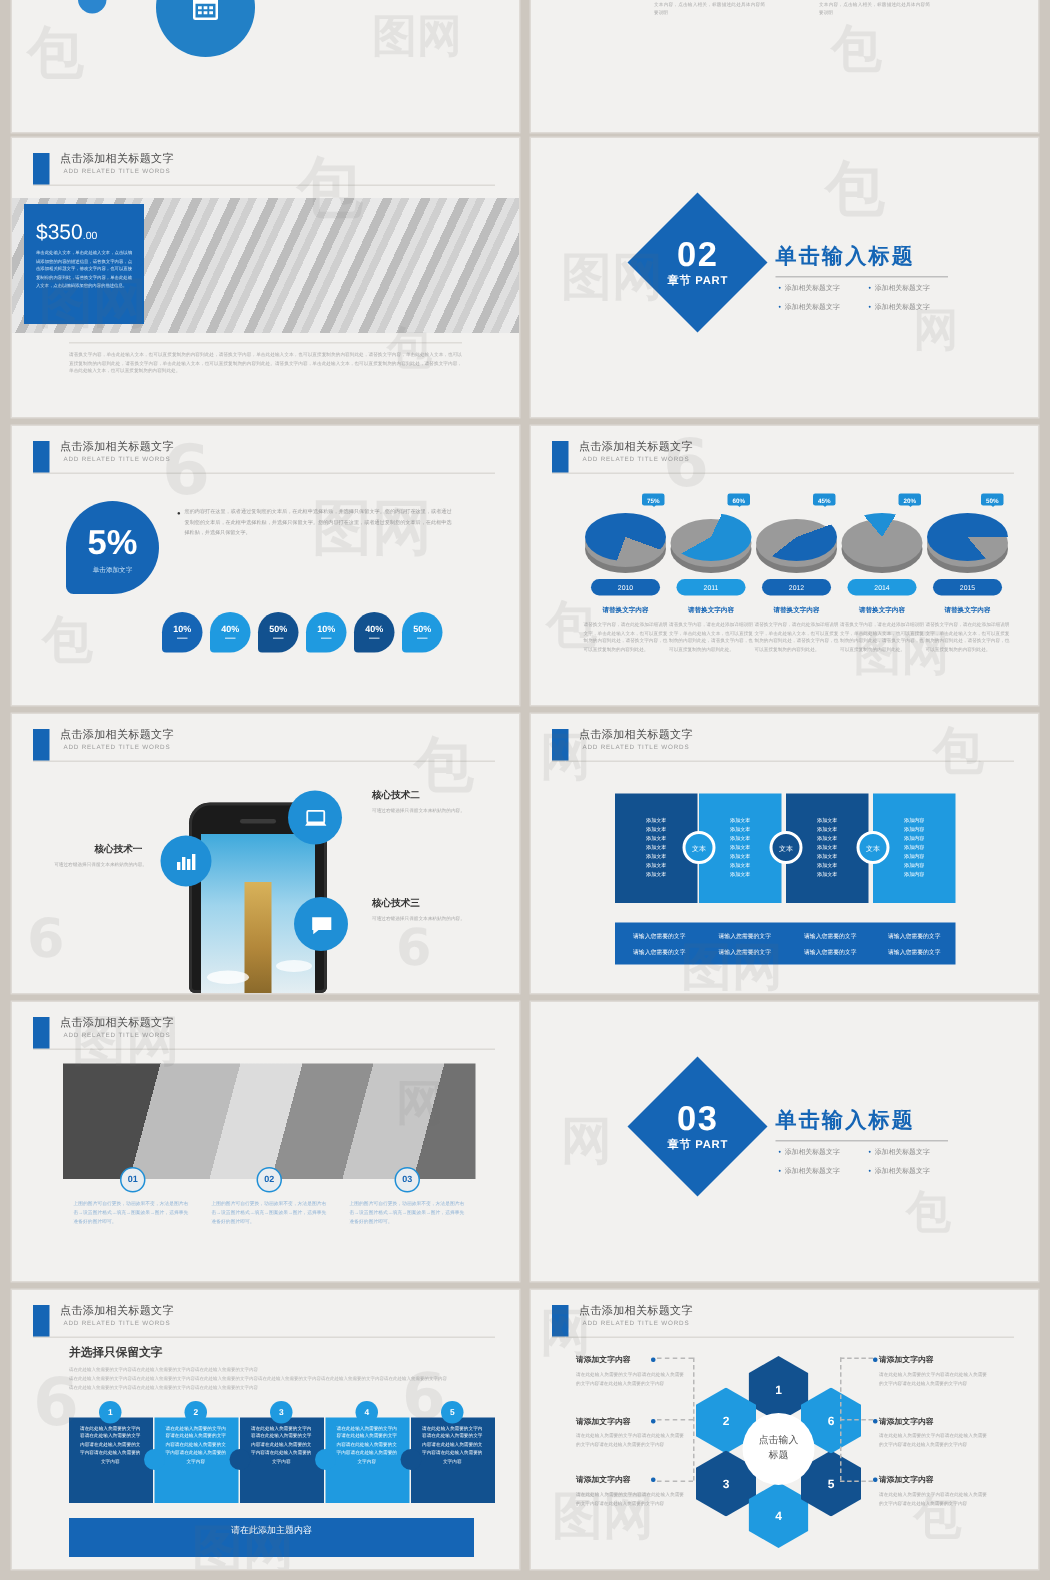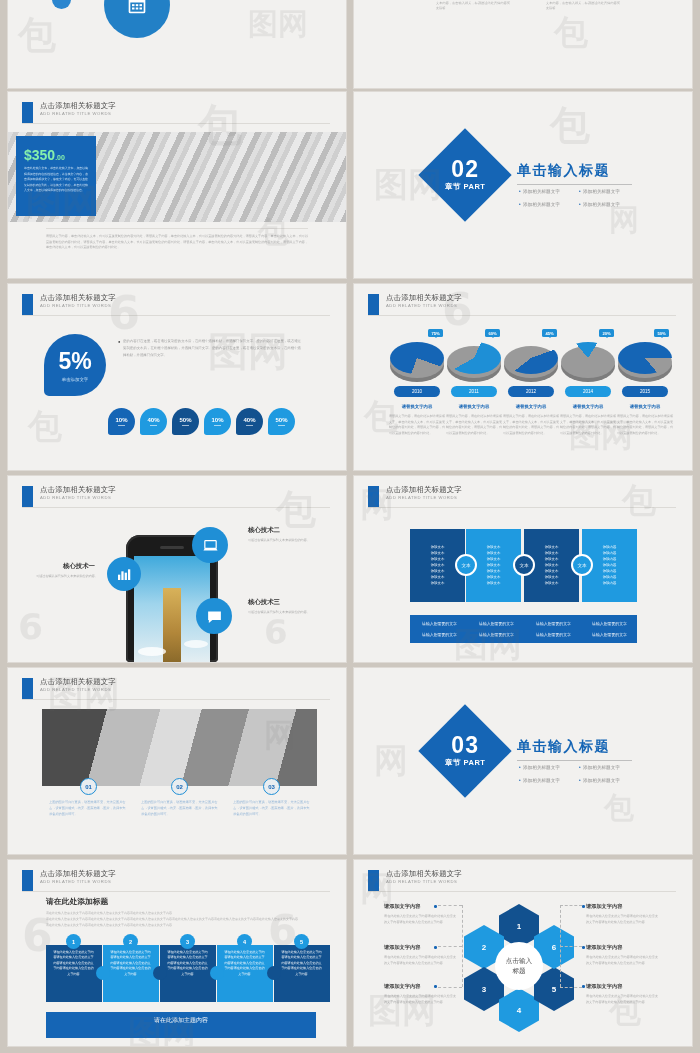--- a/index.html
+++ b/index.html
@@ -25,21 +25,21 @@
     opacity: .10;
   }
   .wm span {
     position: absolute; color: #6a6a6a; font-weight: 700;
     font-family: "DejaVu Sans", sans-serif;
   }
 
   
   .hdr { position: absolute; left: 14px; top: 10px; display: flex; align-items: flex-start; gap: 7px; }
   .hdr .bar { width: 11px; height: 22px; background: #1565b5; flex: 0 0 auto; }
-  .hdr .tx { line-height: 1.1; }
+  .hdr .tx { line-height: 1.1; text-align: center; }
   .hdr .t1 { font-size: 7.4px; color: #4a4a4a; letter-spacing: .2px; white-space: nowrap; }
   .hdr .t2 { font-size: 4.2px; color: #9a9a9a; letter-spacing: .55px; margin-top: 1.5px; white-space: nowrap; }
   .hdr-rule { position: absolute; left: 14px; right: 16px; top: 31px; height: 1px; background: #dcdad6; }
 
   
   .blue { background: #1565b5; }
   .lblue { background: #1f9ae0; }
   .dblue { background: #12518f; }
 
   .para { color: #a9a9a9; font-size: 3.1px; line-height: 1.85; text-align: justify; }
@@ -53,21 +53,21 @@
   .s2txt { position: absolute; width: 74px; }
 
   
   #s3 { left: 8px; top: 92px; width: 338px; height: 186px; }
   .photo {
     position: absolute; background:
       repeating-linear-gradient(115deg, #dfdfdf 0 5px, #cfcfcf 5px 10px, #e9e9e9 10px 17px, #bdbdbd 17px 23px);
     filter: grayscale(1);
   }
   .pricebox { position: absolute; background: #1565b5; }
-  .pricebox .amt { color: #86efac; font-weight: 700; }
+  .pricebox .amt { color: #ffffff; font-weight: 400; }
 
   
   .diamond {
     position: absolute; background: #1565b5; transform: rotate(45deg);
     display: flex; flex-direction: column; align-items: center; justify-content: center;
   }
   .diamond > div { transform: rotate(-45deg); text-align: center; }
   .dnum { color: #fff; font-size: 23px; font-weight: 700; line-height: 1; letter-spacing: 1px; }
   .dsub { color: #fff; font-size: 7.5px; font-weight: 700; letter-spacing: .5px; margin-top: 1px; }
   .ptitle { position: absolute; color: #1565b5; font-size: 14px; font-weight: 700; letter-spacing: 1.5px; }
@@ -576,21 +576,21 @@
   <div class="slide" id="s12">
     <div class="hdr">
       <div class="bar"></div>
       <div class="tx">
         <div class="t1">点击添加相关标题文字</div>
         <div class="t2">ADD RELATED TITLE WORDS</div>
       </div>
     </div>
     <div class="hdr-rule"></div>
 
-    <div class="pzTitle" style="left:38px;top:36px;">请在此处添加标题</div>
+    <div class="pzTitle" style="left:38px;top:36px;">并选择只保留文字</div>
     <div style="position:absolute;left:38px;top:50px;width:272px;color:#b0b0b0;font-size:3px;line-height:2;white-space:pre-line;">请在此处输入您需要的文字内容请在此处输入您需要的文字内容请在此处输入您需要的文字内容
 请在此处输入您需要的文字内容请在此处输入您需要的文字内容请在此处输入您需要的文字内容请在此处输入您需要的文字内容请在此处输入您需要的文字内容请在此处输入您需要的文字内容
 请在此处输入您需要的文字内容请在此处输入您需要的文字内容请在此处输入您需要的文字内容</div>
 
     <div class="pz dblue" style="left:38px;">
       <div class="pzTxt">请在此处输入您需要的文字内容请在此处输入您需要的文字内容请在此处输入您需要的文字内容请在此处输入您需要的文字内容</div>
     </div>
     <div class="pz lblue" style="left:95px;">
       <div class="pzTxt">请在此处输入您需要的文字内容请在此处输入您需要的文字内容请在此处输入您需要的文字内容请在此处输入您需要的文字内容</div>
     </div>

